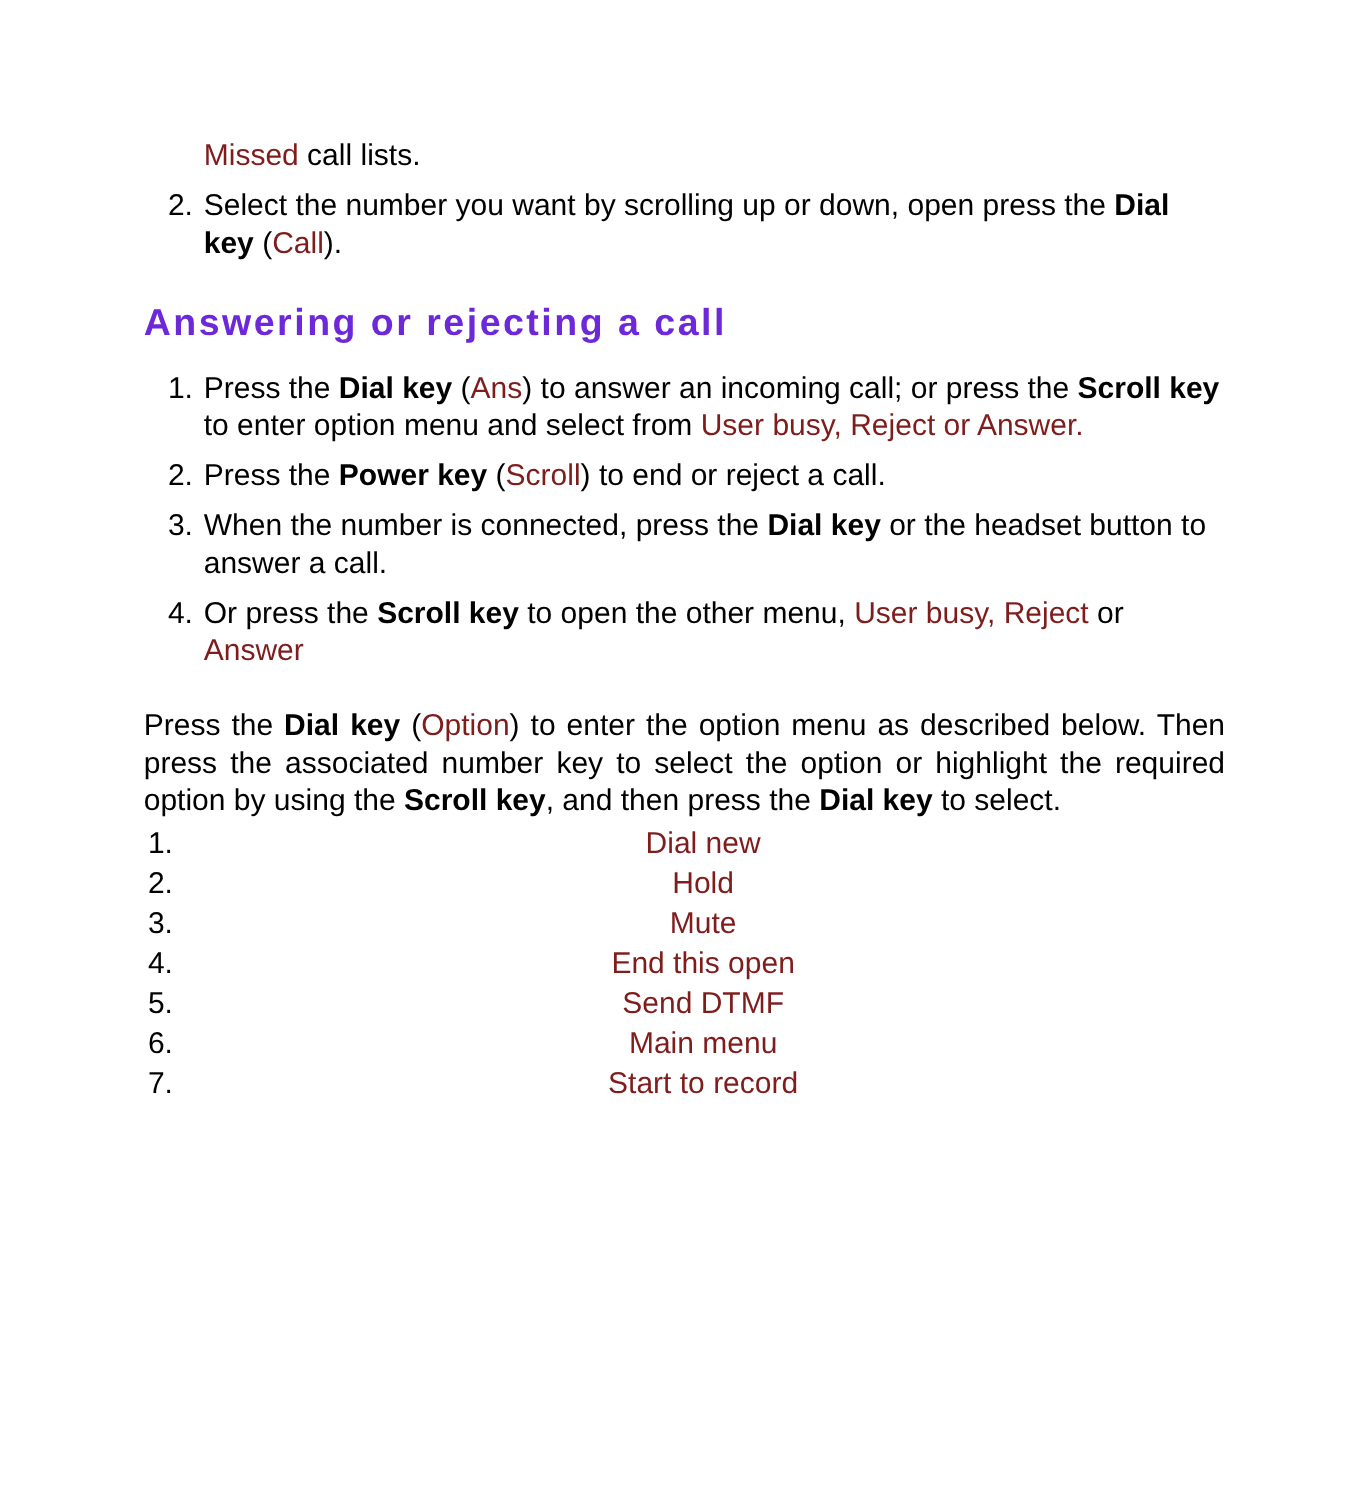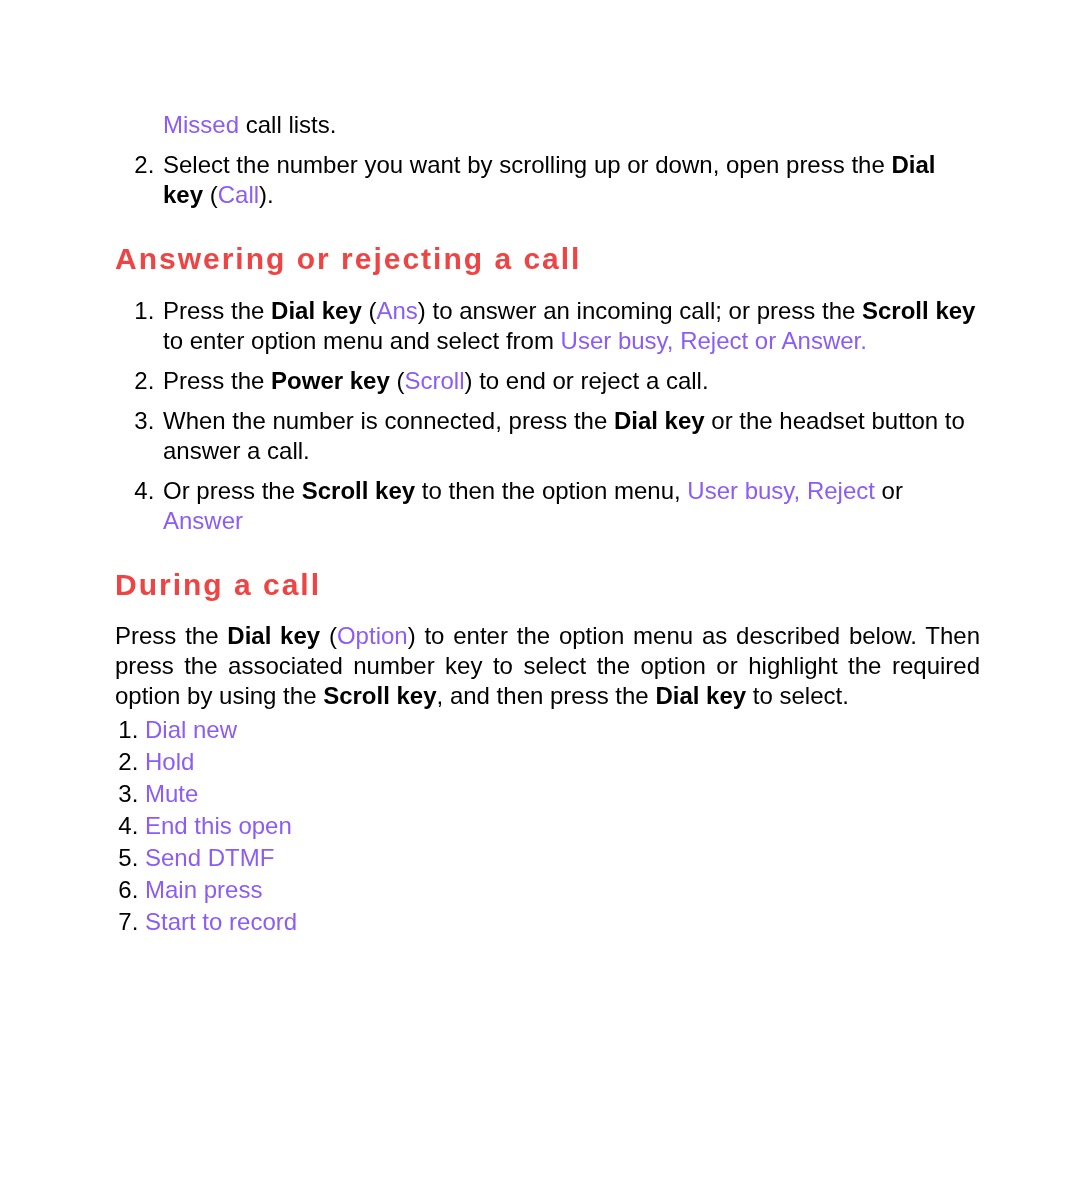--- a/index.html
+++ b/index.html
@@ -20,48 +20,49 @@
   .ol-top {
     list-style: decimal;
     margin: 0 0 30px 0;
     padding-left: 46px;
   }
   .ol-top > li {
     padding-left: 2px;
     margin-bottom: 10px;
   }
   h2.section-heading {
-    color: #ef4444;
+    color: #6d28d9;
     font-weight: bold;
     font-size: 30px;
     letter-spacing: 2px;
     margin: 28px 0 18px 0;
   }
   h3.sub-heading {
     font-style: italic;
     font-weight: normal;
     color: #000000;
     font-size: 26px;
     letter-spacing: 2px;
     margin: 14px 0 10px 0;
   }
   .para {
     margin: 6px 0 0 0;
     text-align: justify;
   }
-  .blue { color: #8b5cf6; }
+  .blue { color: #7f1d1d; }
   .bold { font-weight: bold; }
   .options-list {
     list-style: decimal;
     margin: 4px 0 0 0;
     padding-left: 30px;
   }
   .options-list > li {
     margin-bottom: 2px;
     padding-left: 0;
+    text-align: center;
   }
   .options-list > li::marker {
     color: #000000;
   }
   .page-number {
     margin-top: 60px;
     font-size: 24px;
   }
 </style>
 </head>
@@ -86,35 +87,34 @@
     <li>
       <span>Press the </span><span class="bold">Dial key</span><span> (</span><span class="blue">Ans</span><span>) to answer an incoming call; or press the </span><span class="bold">Scroll key</span><span> to enter option menu and select from </span><span class="blue">User busy, Reject or Answer.</span>
     </li>
     <li>
       <span>Press the </span><span class="bold">Power key</span><span> (</span><span class="blue">Scroll</span><span>) to end or reject a call.</span>
     </li>
     <li>
       <span>When the number is connected, press the </span><span class="bold">Dial key</span><span> or the headset button to answer a call.</span>
     </li>
     <li>
-      <span>Or press the </span><span class="bold">Scroll key</span><span> to then the option menu, </span><span class="blue">User busy, Reject</span><span> or </span><span class="blue">Answer</span>
+      <span>Or press the </span><span class="bold">Scroll key</span><span> to open the other menu, </span><span class="blue">User busy, Reject</span><span> or </span><span class="blue">Answer</span>
     </li>
   </ol>
 
-  <h2 class="section-heading">During a call</h2>
 
 
   <p class="para">
     <span>Press the </span><span class="bold">Dial key</span><span> (</span><span class="blue">Option</span><span>) to enter the option menu as described below. Then press the associated number key to select the option or highlight the required option by using the </span><span class="bold">Scroll key</span><span>, and then press the </span><span class="bold">Dial key</span><span> to select.</span>
   </p>
 
   <ol class="options-list">
     <li><span class="blue">Dial new</span></li>
     <li><span class="blue">Hold</span></li>
     <li><span class="blue">Mute</span></li>
     <li><span class="blue">End this open</span></li>
     <li><span class="blue">Send DTMF</span></li>
-    <li><span class="blue">Main press</span></li>
+    <li><span class="blue">Main menu</span></li>
     <li><span class="blue">Start to record</span></li>
   </ol>
 
 
 </div>
 
 </body></html>

